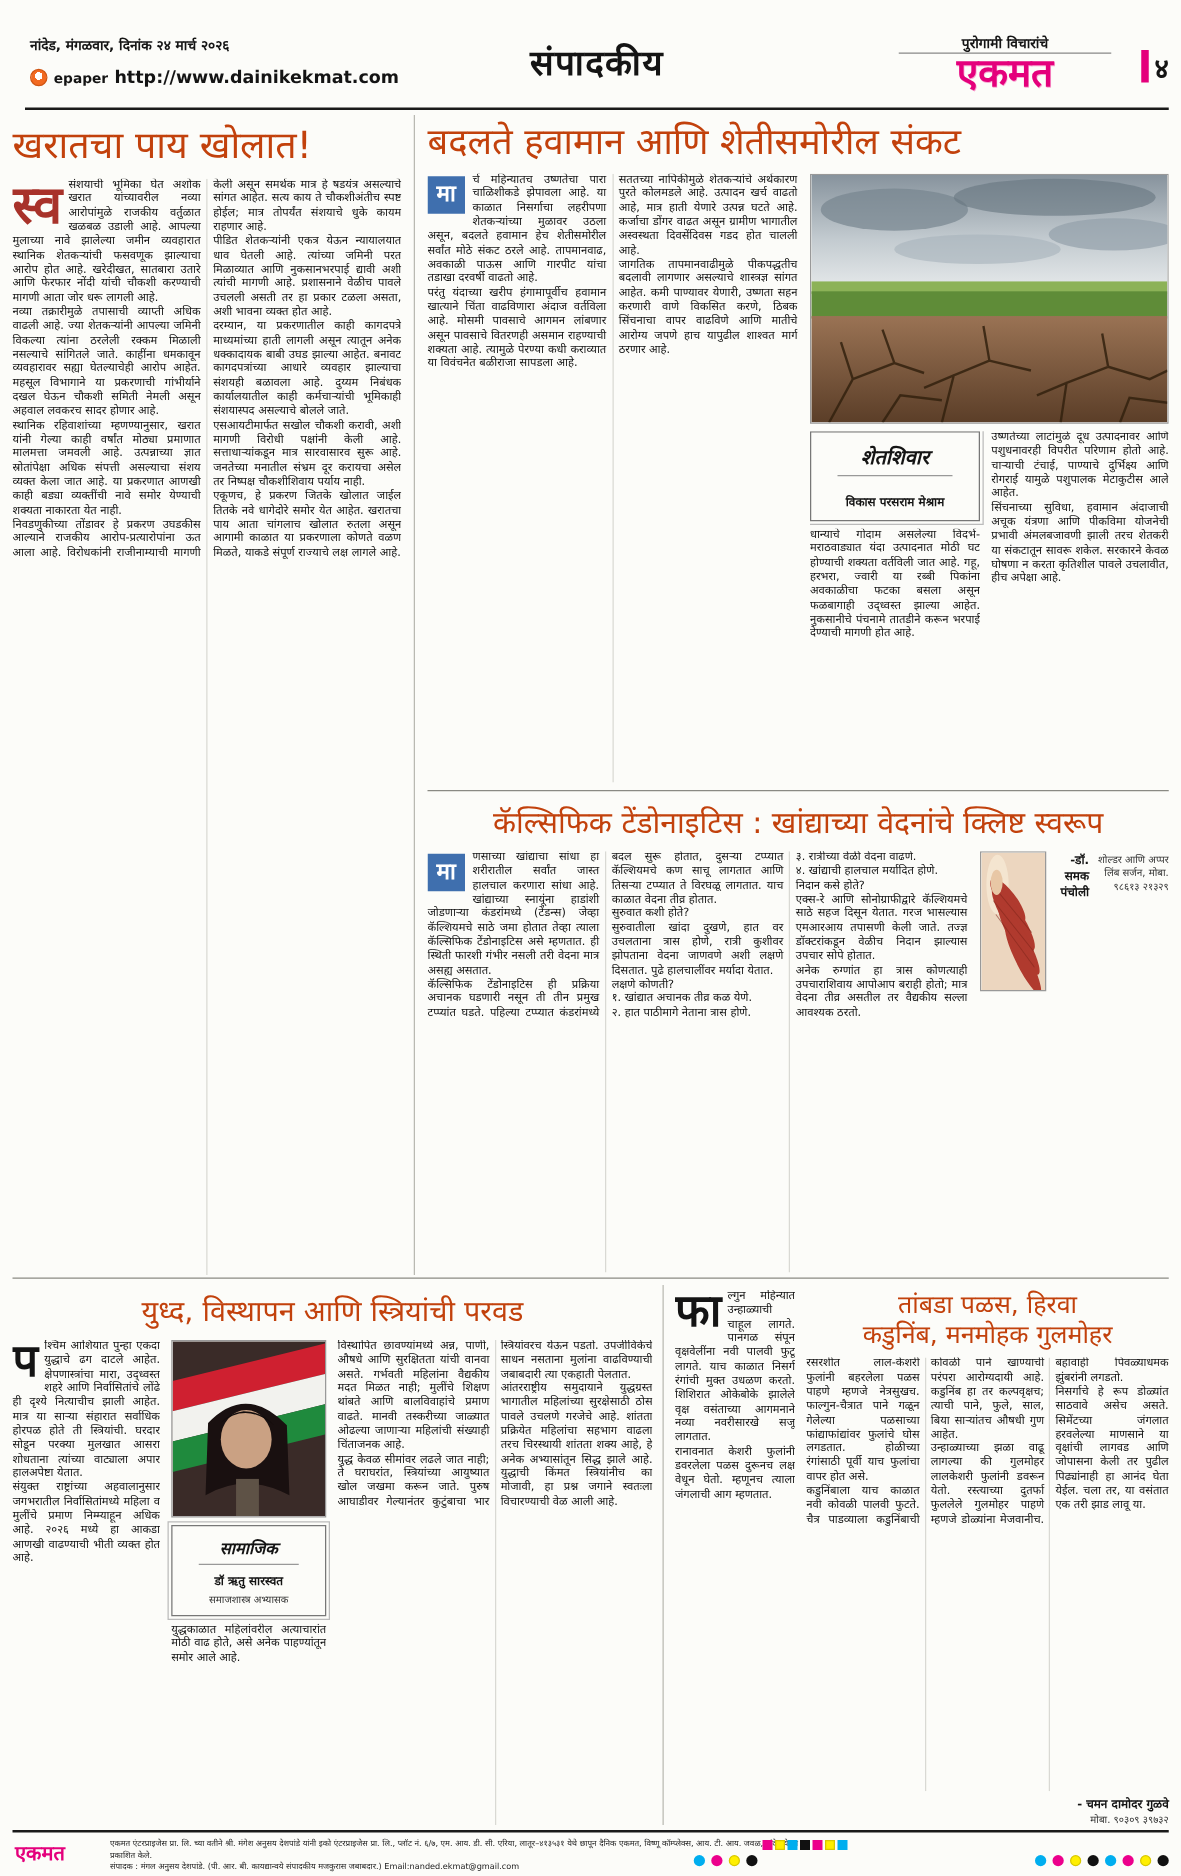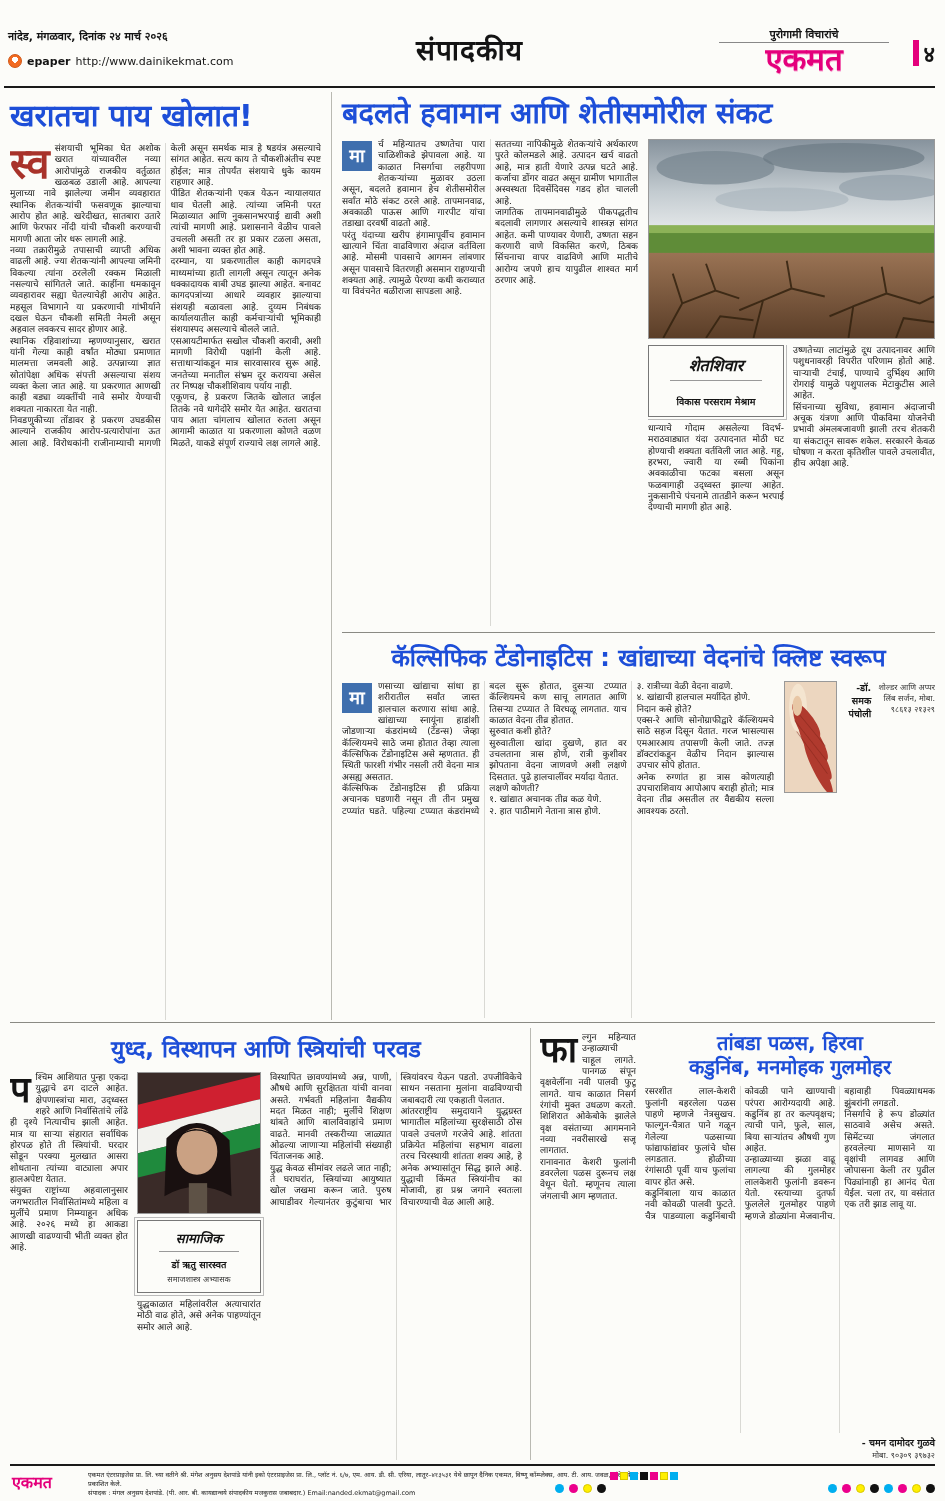--- a/index.html
+++ b/index.html
@@ -1,36 +1,36 @@
 <!DOCTYPE html>
 <html><head>
 <meta charset="utf-8">
 <style>
   * { margin:0; padding:0; box-sizing:border-box; }
   body { background:#e8e8e4; font-family:"DejaVu Sans", sans-serif; }
   .page { position:relative; width:945px; height:1501px; margin:0 auto; background:#fcfcf9; color:#141414; overflow:hidden; }
 
   
-  .header { position:absolute; left:4px; right:10px; top:24px; height:64px; border-bottom:2px solid #1a1a1a; }
+  .header { position:absolute; left:20px; right:10px; top:24px; height:64px; border-bottom:2px solid #1a1a1a; }
   .dateline { position:absolute; left:4px; top:4px; font-size:11px; font-weight:700; }
   .epaper-row { position:absolute; left:4px; top:30px; display:flex; align-items:center; gap:5px; font-size:11px; }
   .epaper-icon { width:14px; height:14px; border-radius:50%; background:radial-gradient(circle at 50% 40%, #ffffff 0 3px, #f26a21 3px); border:1px solid #d05513; }
   .epaper-label { font-weight:700; }
-  .epaper-url { font-weight:400; font-size:11px;text-align:center; }
+  .epaper-url { font-weight:700; font-size:14px;text-align:center; }
   .page-title { position:absolute; left:50%; transform:translateX(-50%); top:6px; font-size:28px; font-weight:700; letter-spacing:1px; }
   .masthead { position:absolute; right:46px; top:2px; width:170px; text-align:center; }
   .masthead-tagline { font-size:11px; font-weight:700; border-bottom:1px solid #888; padding-bottom:1px; }
   .masthead-name { font-size:31px; font-weight:800; color:#e4007c; line-height:1.05; text-shadow:0.5px 0.5px 0 #f8a8d2; }
   .folio { position:absolute; right:0; top:14px; display:flex; align-items:center; gap:5px; }
   .folio-bar { width:6px; height:26px; background:#e4007c; }
   .folio-num { font-size:22px; font-weight:700; }
 
   
   .article { position:absolute; display:flex; flex-direction:column; }
-  .headline { font-weight:700; color:#1d4ed8; }
+  .headline { font-weight:400; color:#c2410c; }
   .body-text { font-size:9px; line-height:1.26; text-align:justify; overflow:hidden; }
   .pt { white-space:pre-line; }
   .colrule { column-rule:1px solid #d9d9d4; }
   .dc-red { float:left; font-size:42px; line-height:0.85; font-weight:800; color:#a8322a; padding:3px 5px 0 0; }
   .dc-box { float:left; width:30px; height:30px; background:#3f6fae; color:#fff; font-size:18px; font-weight:800; display:flex; align-items:center; justify-content:center; margin:2px 6px 2px 0; }
   .dc-plain { float:left; font-size:36px; line-height:0.9; font-weight:800; padding:2px 5px 0 0; }
   .author-line { font-size:9.5px; font-weight:700; text-align:right; }
   .author-sub { font-size:8px; text-align:right; color:#333; }
 
   

